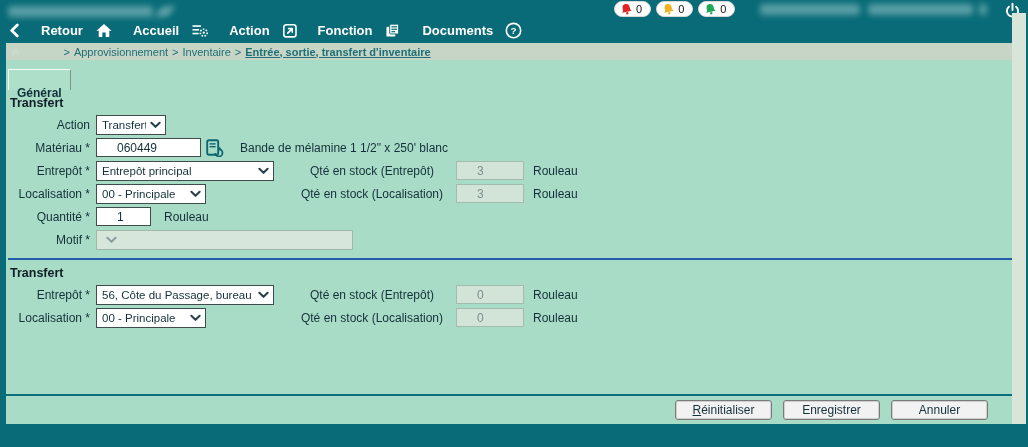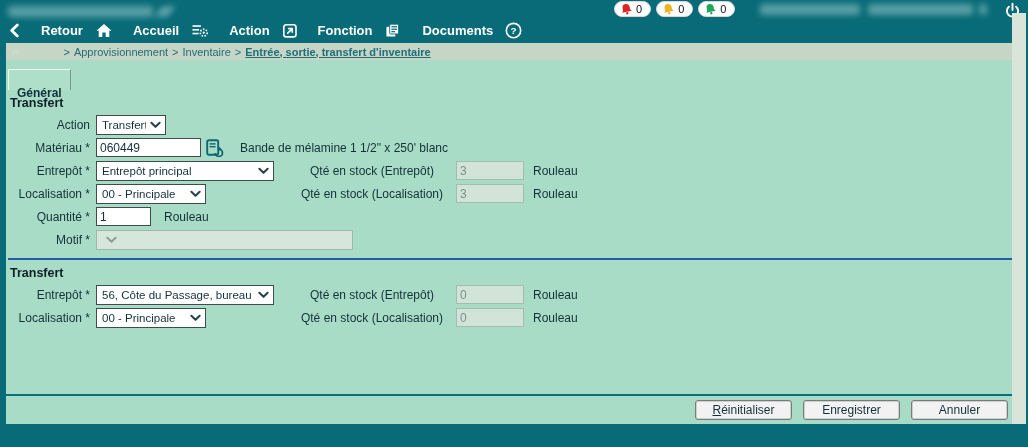--- a/index.html
+++ b/index.html
@@ -35,35 +35,35 @@
   .right-strip { position:absolute; top:13px; right:2px; width:14px; height:411px; background:#d9e5d9; }
 
   
   .main { position:absolute; top:60px; left:6px; width:1006px; height:364px; background:#a9dcc6; font-size:12px; color:#14303a; }
   .tab-row { height:30px; position:relative; }
   .tab { position:absolute; left:2px; top:9px; height:21px; padding:16px 8px 0 8px; font-weight:bold; font-size:12px; color:#11303c;
          background:#aedfc9; border-left:1px solid #f4faf6; border-top:1px solid #f4faf6; border-right:1px solid #7d968b; cursor:pointer; }
   .section-title { font-weight:bold; font-size:12.5px; margin:6px 0 3px 4px; color:#101f28; }
   .row { position:relative; display:flex; align-items:center; height:23px; margin-left:4px; }
   .lbl { width:80px; text-align:right; margin-right:6px; flex:none; }
-  .tbx { height:19px; border:1px solid #3f4c4c; background:#fff; color:#14303a; font-family:"Liberation Sans",sans-serif; font-size:12px; padding:0 3px; }
+  .tbx { height:19px; border:1px solid #3f4c4c; background:#fff; color:#14303a; font-family:"Liberation Sans",sans-serif; font-size:12px; padding:0 20px; }
   .sel { height:20px; border:1px solid #3f4c4c; background:#fff; display:inline-flex; align-items:center; justify-content:space-between; padding:0 4px 0 5px; cursor:pointer; }
   .sel .sel-txt { font-size:11.5px; white-space:nowrap; overflow:hidden; }
   .sel svg { flex:none; margin-left:4px; }
   .sel.disabled { background:#d6e6da; border-color:#9fb7aa; color:#7c8f8f; cursor:default; }
   .tbx.disabled { background:#d2e4d7; border-color:#a3bcae; color:#7c8f8f; }
   .qty-group { position:absolute; left:283px; display:flex; align-items:center; }
   .qty-lbl { width:158px; text-align:center; margin-right:5px; }
   .unit { margin-left:9px; }
   .desc { margin-left:16px; }
   .lookup-btn { width:18px; height:18px; margin-left:5px; cursor:pointer; display:flex; align-items:center; }
   .divider { border:none; border-top:2px solid #235ca8; margin:7px 0 0 2px; width:1004px; }
 
   
-  .btnbar { position:absolute; left:0; bottom:0; width:1006px; height:30px; border-top:2px solid #0a6f7a; display:flex; align-items:center; justify-content:flex-end; gap:11px; padding-right:4px; }
+  .btnbar { position:absolute; left:0; bottom:0; width:1006px; height:30px; border-top:2px solid #0a6f7a; display:flex; align-items:center; justify-content:flex-end; gap:11px; padding-right:24px; }
   .btn { width:97px; height:20px; background:#f2f2f2; border:1px solid #7a7a7a; border-radius:3px; font-family:"Liberation Sans",sans-serif; font-size:12px; color:#14303a; cursor:pointer; box-shadow:0 0 0 1px #cfcfcf inset; }
   .btn-reinitialiser::first-letter { text-decoration:underline; }
 </style>
 </head>
 <body>
 
 <div id="app">
 
   <div class="topbar">
     <div class="redact redact-name"></div>

